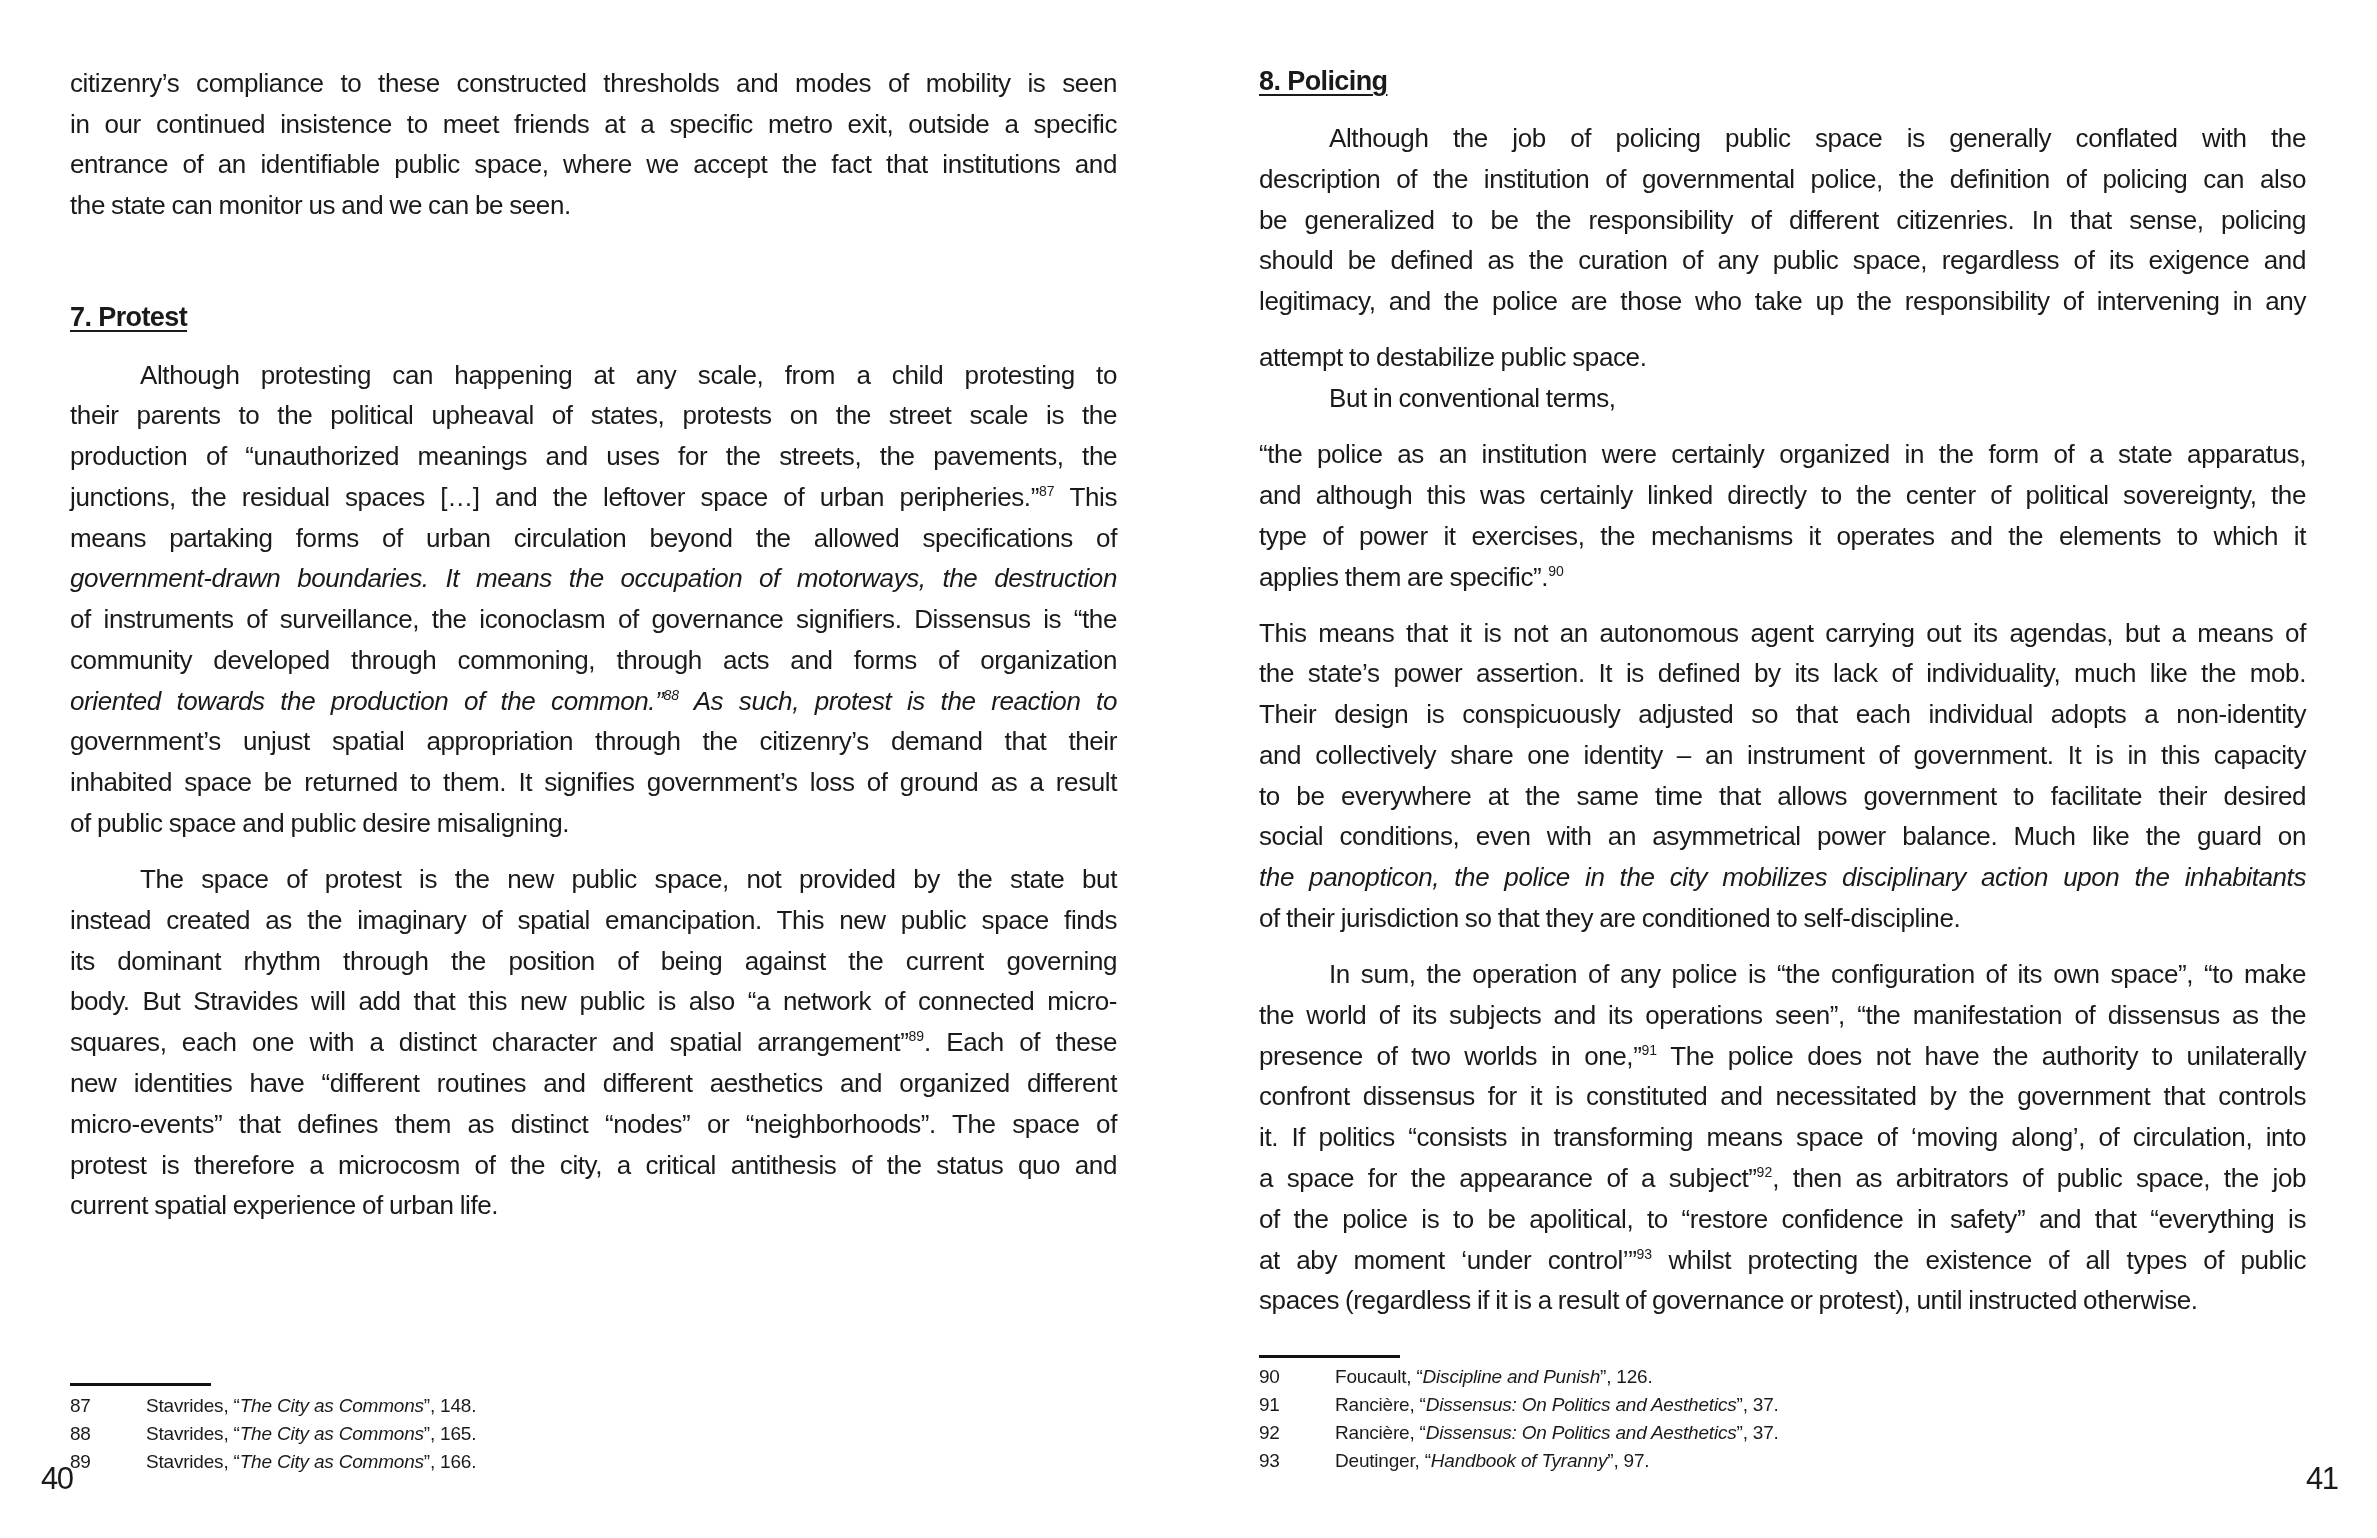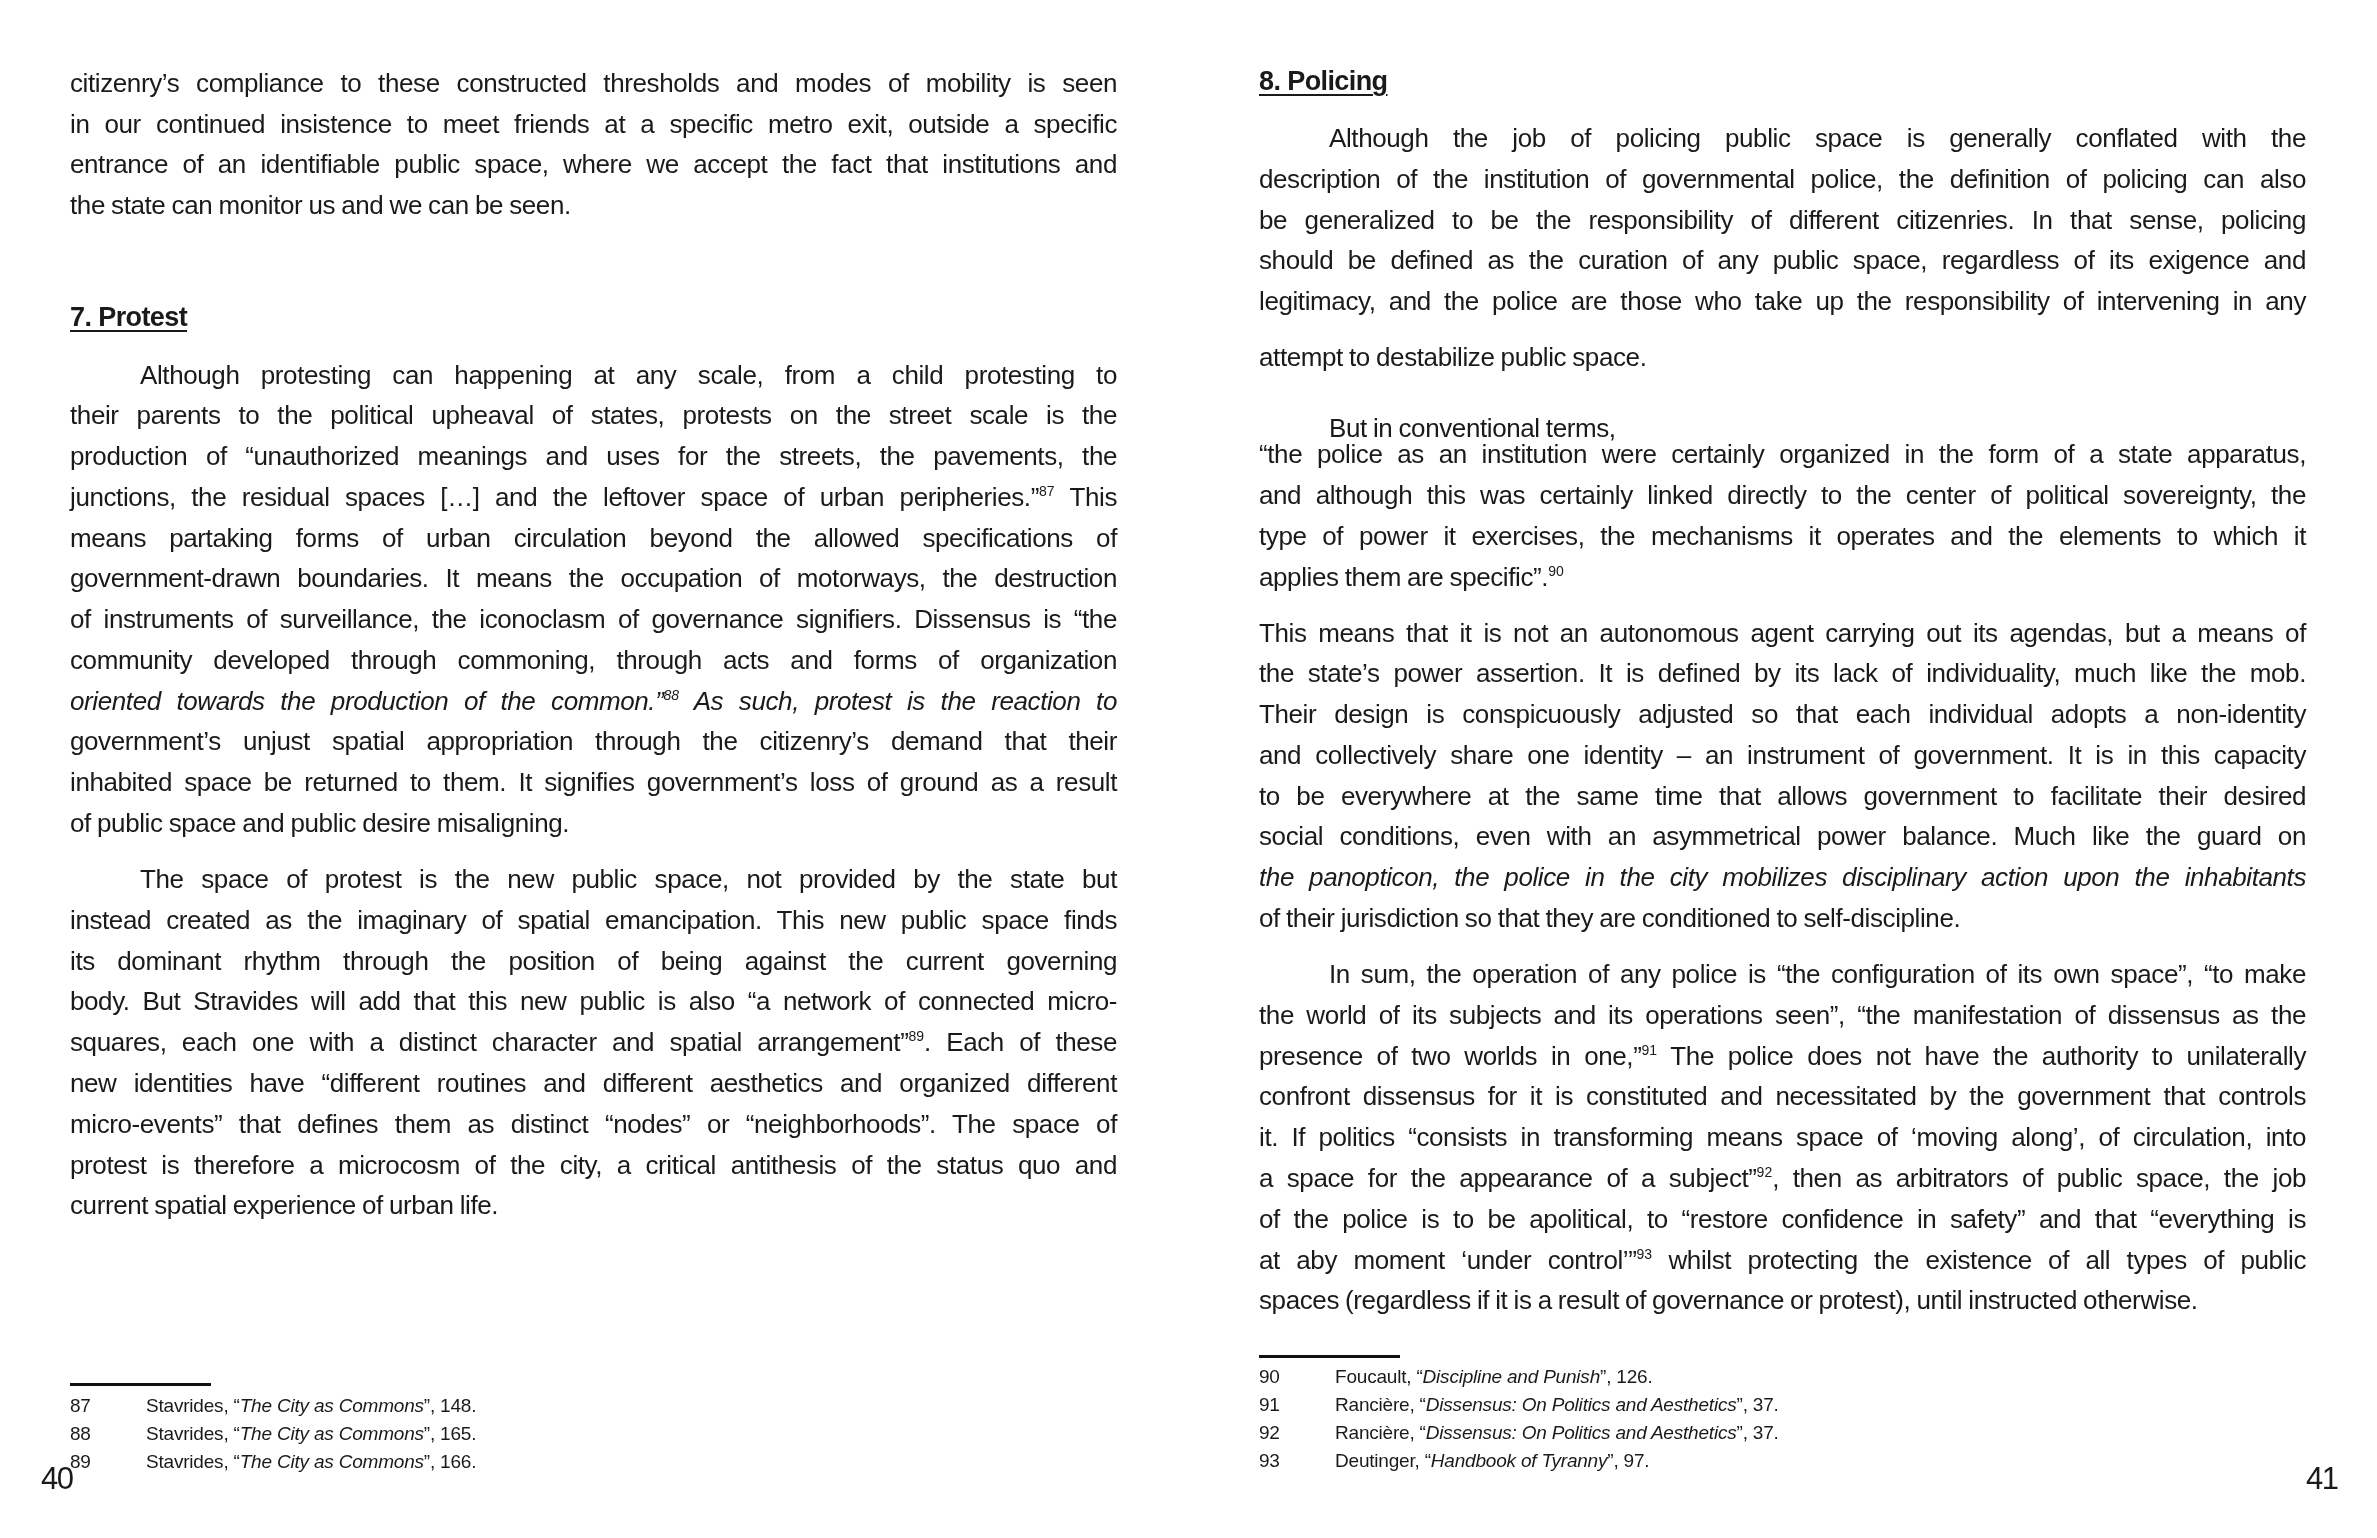--- a/index.html
+++ b/index.html
@@ -68,21 +68,21 @@
       <div class="line " style="top: 68px;"><span>citizenry’s compliance to these constructed thresholds and modes of mobility is seen</span></div>
       <div class="line " style="top: 109px;"><span>in our continued insistence to meet friends at a specific metro exit, outside a specific</span></div>
       <div class="line " style="top: 149px;"><span>entrance of an identifiable public space, where we accept the fact that institutions and</span></div>
       <div class="line  last" style="top: 190px;"><span>the state can monitor us and we can be seen.</span></div>
       <div class="heading" style="top: 302px;">7. Protest</div>
       <div class="line  indent" style="top: 360px;"><span>Although protesting can happening at any scale, from a child protesting to</span></div>
       <div class="line " style="top: 400px;"><span>their parents to the political upheaval of states, protests on the street scale is the</span></div>
       <div class="line " style="top: 441px;"><span>production of “unauthorized meanings and uses for the streets, the pavements, the</span></div>
       <div class="line " style="top: 482px;"><span>junctions, the residual spaces […] and the leftover space of urban peripheries.”</span><sup class="fn">87</sup><span> This</span></div>
       <div class="line " style="top: 523px;"><span>means partaking forms of urban circulation beyond the allowed specifications of</span></div>
-      <div class="line " style="top: 563px;"><span>government-drawn boundaries. It means the occupation of motorways, the destruction</span></div>
+      <div class="line " style="top: 563px; font-style: italic;"><span>government-drawn boundaries. It means the occupation of motorways, the destruction</span></div>
       <div class="line " style="top: 604px;"><span>of instruments of surveillance, the iconoclasm of governance signifiers. Dissensus is “the</span></div>
       <div class="line " style="top: 645px;"><span>community developed through commoning, through acts and forms of organization</span></div>
       <div class="line " style="top: 686px; font-style: italic;"><span>oriented towards the production of the common.”</span><sup class="fn">88</sup><span> As such, protest is the reaction to</span></div>
       <div class="line " style="top: 726px;"><span>government’s unjust spatial appropriation through the citizenry’s demand that their</span></div>
       <div class="line " style="top: 767px;"><span>inhabited space be returned to them. It signifies government’s loss of ground as a result</span></div>
       <div class="line  last" style="top: 808px;"><span>of public space and public desire misaligning.</span></div>
       <div class="line  indent" style="top: 864px;"><span>The space of protest is the new public space, not provided by the state but</span></div>
       <div class="line " style="top: 905px;"><span>instead created as the imaginary of spatial emancipation. This new public space finds</span></div>
       <div class="line " style="top: 946px;"><span>its dominant rhythm through the position of being against the current governing</span></div>
       <div class="line " style="top: 986px;"><span>body. But Stravides will add that this new public is also “a network of connected micro-</span></div>
@@ -103,21 +103,21 @@
 
 <div class="page page-right">
   <div class="col-right" id="right-body">
       <div class="heading" style="top: 66px;">8. Policing</div>
       <div class="line  indent" style="top: 123px;"><span>Although the job of policing public space is generally conflated with the</span></div>
       <div class="line " style="top: 164px;"><span>description of the institution of governmental police, the definition of policing can also</span></div>
       <div class="line " style="top: 205px;"><span>be generalized to be the responsibility of different citizenries. In that sense, policing</span></div>
       <div class="line " style="top: 245px;"><span>should be defined as the curation of any public space, regardless of its exigence and</span></div>
       <div class="line " style="top: 286px;"><span>legitimacy, and the police are those who take up the responsibility of intervening in any</span></div>
       <div class="line  last" style="top: 327px; margin-top: 15px;"><span>attempt to destabilize public space.</span></div>
-      <div class="line  last indent" style="top: 383px; margin-top: 30px;"><span>But in conventional terms,</span></div>
+      <div class="line  last indent" style="top: 383px;"><span>But in conventional terms,</span></div>
       <div class="line " style="top: 439px;"><span>“the police as an institution were certainly organized in the form of a state apparatus,</span></div>
       <div class="line " style="top: 480px;"><span>and although this was certainly linked directly to the center of political sovereignty, the</span></div>
       <div class="line " style="top: 521px;"><span>type of power it exercises, the mechanisms it operates and the elements to which it</span></div>
       <div class="line  last" style="top: 562px;"><span>applies them are specific”.</span><sup class="fn">90</sup></div>
       <div class="line " style="top: 618px;"><span>This means that it is not an autonomous agent carrying out its agendas, but a means of</span></div>
       <div class="line " style="top: 658px;"><span>the state’s power assertion. It is defined by its lack of individuality, much like the mob.</span></div>
       <div class="line " style="top: 699px;"><span>Their design is conspicuously adjusted so that each individual adopts a non-identity</span></div>
       <div class="line " style="top: 740px;"><span>and collectively share one identity – an instrument of government. It is in this capacity</span></div>
       <div class="line " style="top: 781px;"><span>to be everywhere at the same time that allows government to facilitate their desired</span></div>
       <div class="line " style="top: 821px;"><span>social conditions, even with an asymmetrical power balance. Much like the guard on</span></div>

